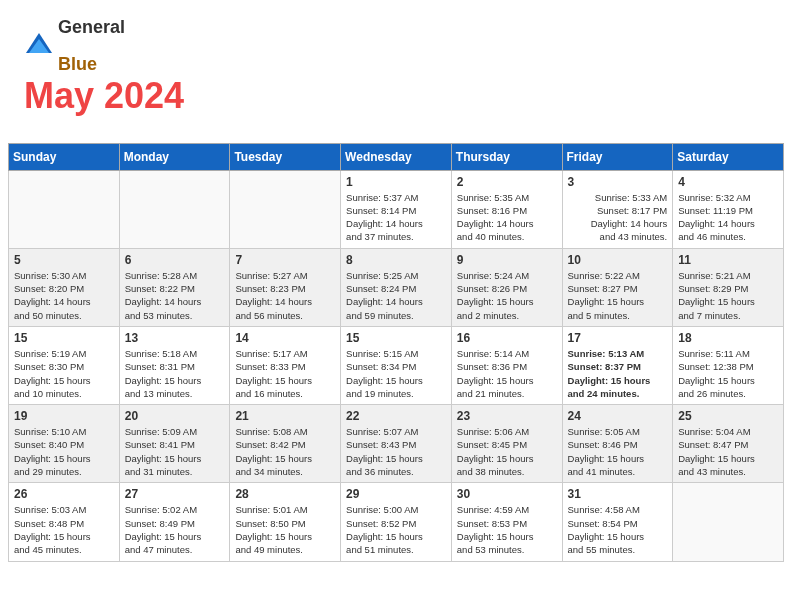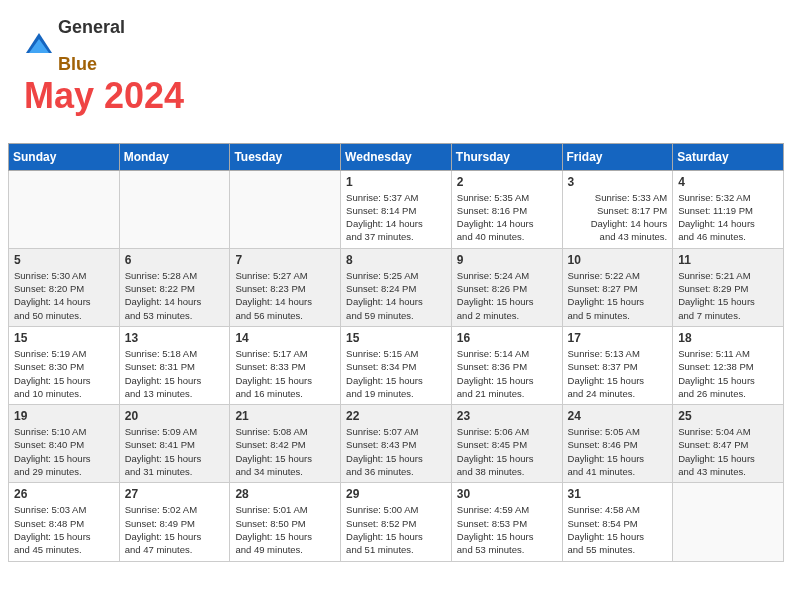--- a/index.html
+++ b/index.html
@@ -244,21 +244,21 @@
         </td>
         <td>
           <div class="day-num">16</div>
           <div class="day-info" style="white-space: pre-line;">Sunrise: 5:14 AM
 Sunset: 8:36 PM
 Daylight: 15 hours
 and 21 minutes.</div>
         </td>
         <td>
           <div class="day-num">17</div>
-          <div class="day-info" style="white-space: pre-line;">Sunrise: 5:13 AM
+          <div class="day-info" style="white-space: pre-line; font-weight: bold;">Sunrise: 5:13 AM
 Sunset: 8:37 PM
 Daylight: 15 hours
 and 24 minutes.</div>
         </td>
         <td>
           <div class="day-num">18</div>
           <div class="day-info" style="white-space: pre-line;">Sunrise: 5:11 AM
 Sunset: 12:38 PM
 Daylight: 15 hours
 and 26 minutes.</div>

